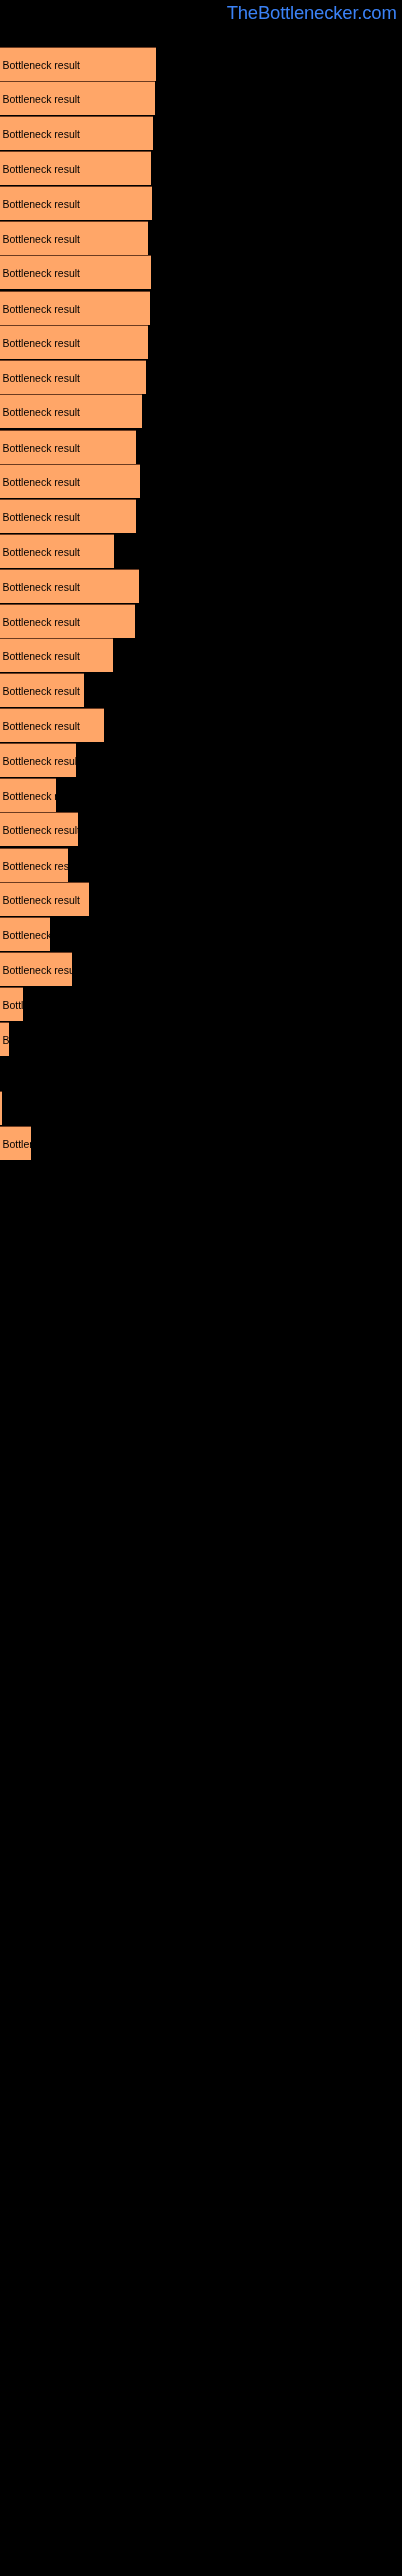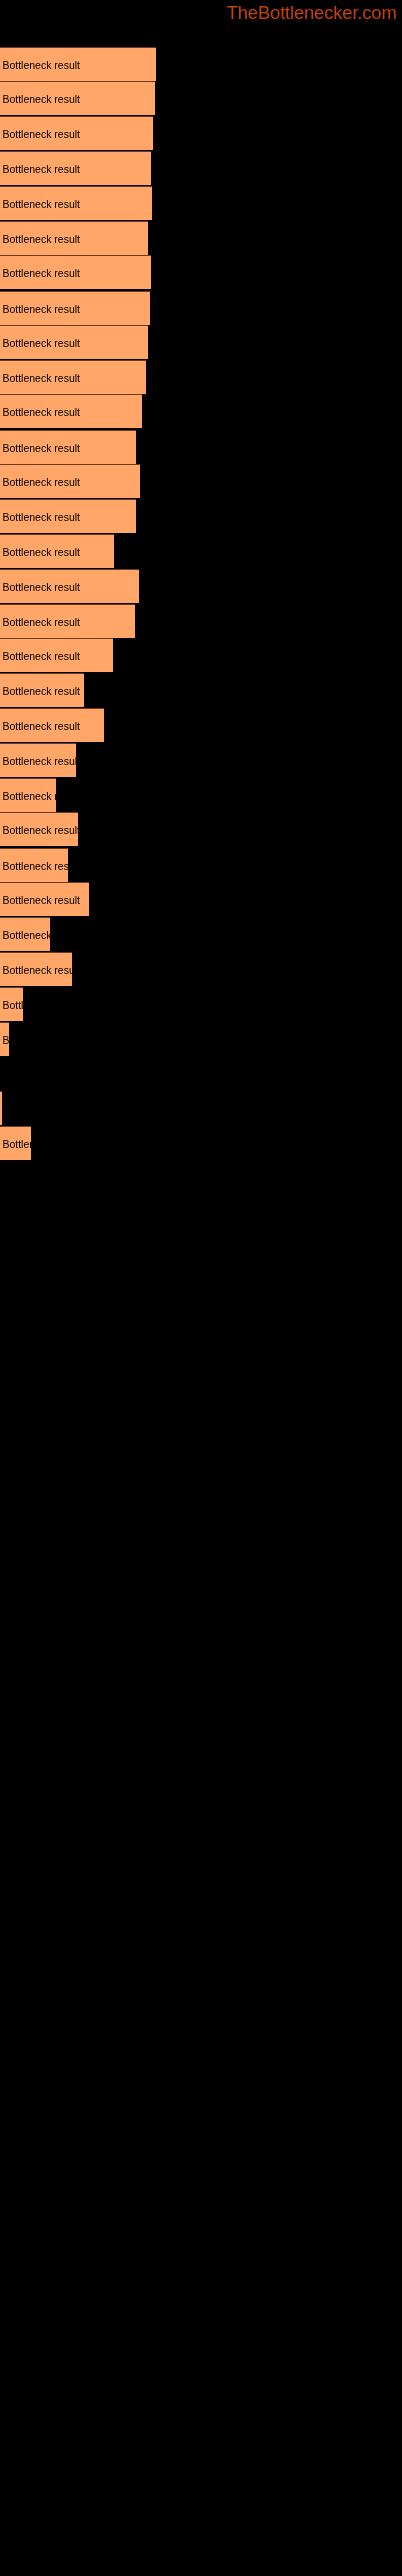--- a/index.html
+++ b/index.html
@@ -12,21 +12,21 @@
     height: 2576px;
     position: relative;
     font-family: "Liberation Sans", sans-serif;
     overflow: hidden;
   }
   #watermark {
     position: absolute;
     right: 6.4px;
     top: 1.6px;
     font-size: 18.5px;
-    color: #c2410c;
+    color: #3b82f6;
     letter-spacing: -0.2px;
     white-space: nowrap;
   }
   #chart {
     position: absolute;
     left: 0;
     top: 0;
     width: 403px;
     height: 2093px;
   }

